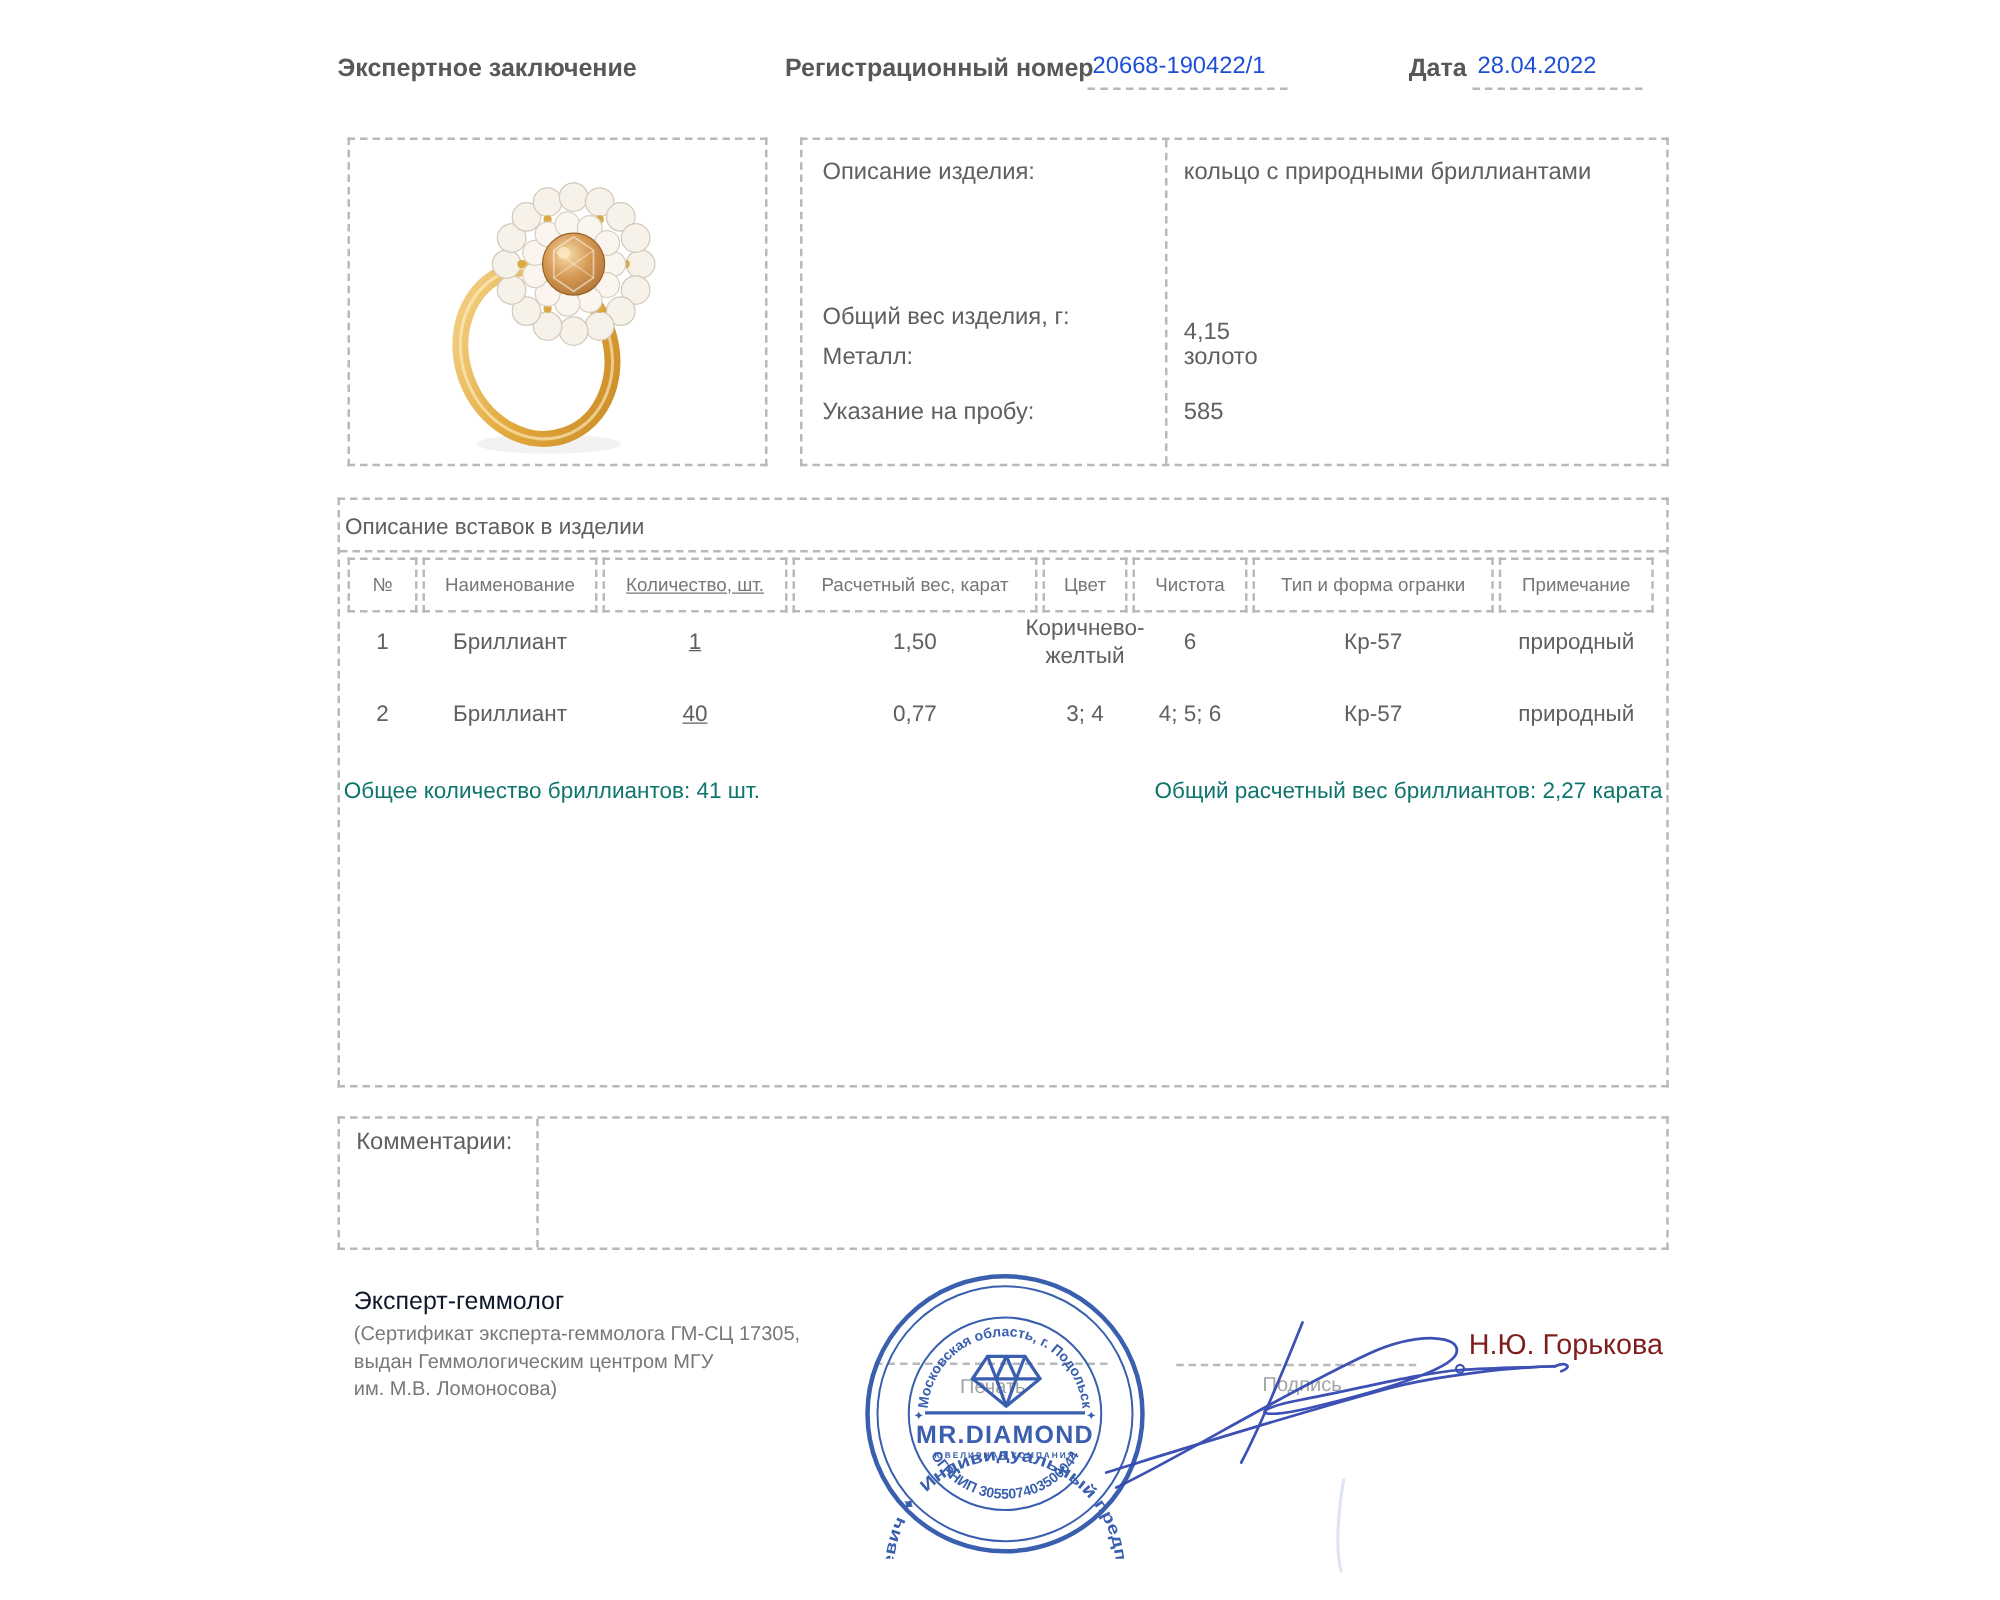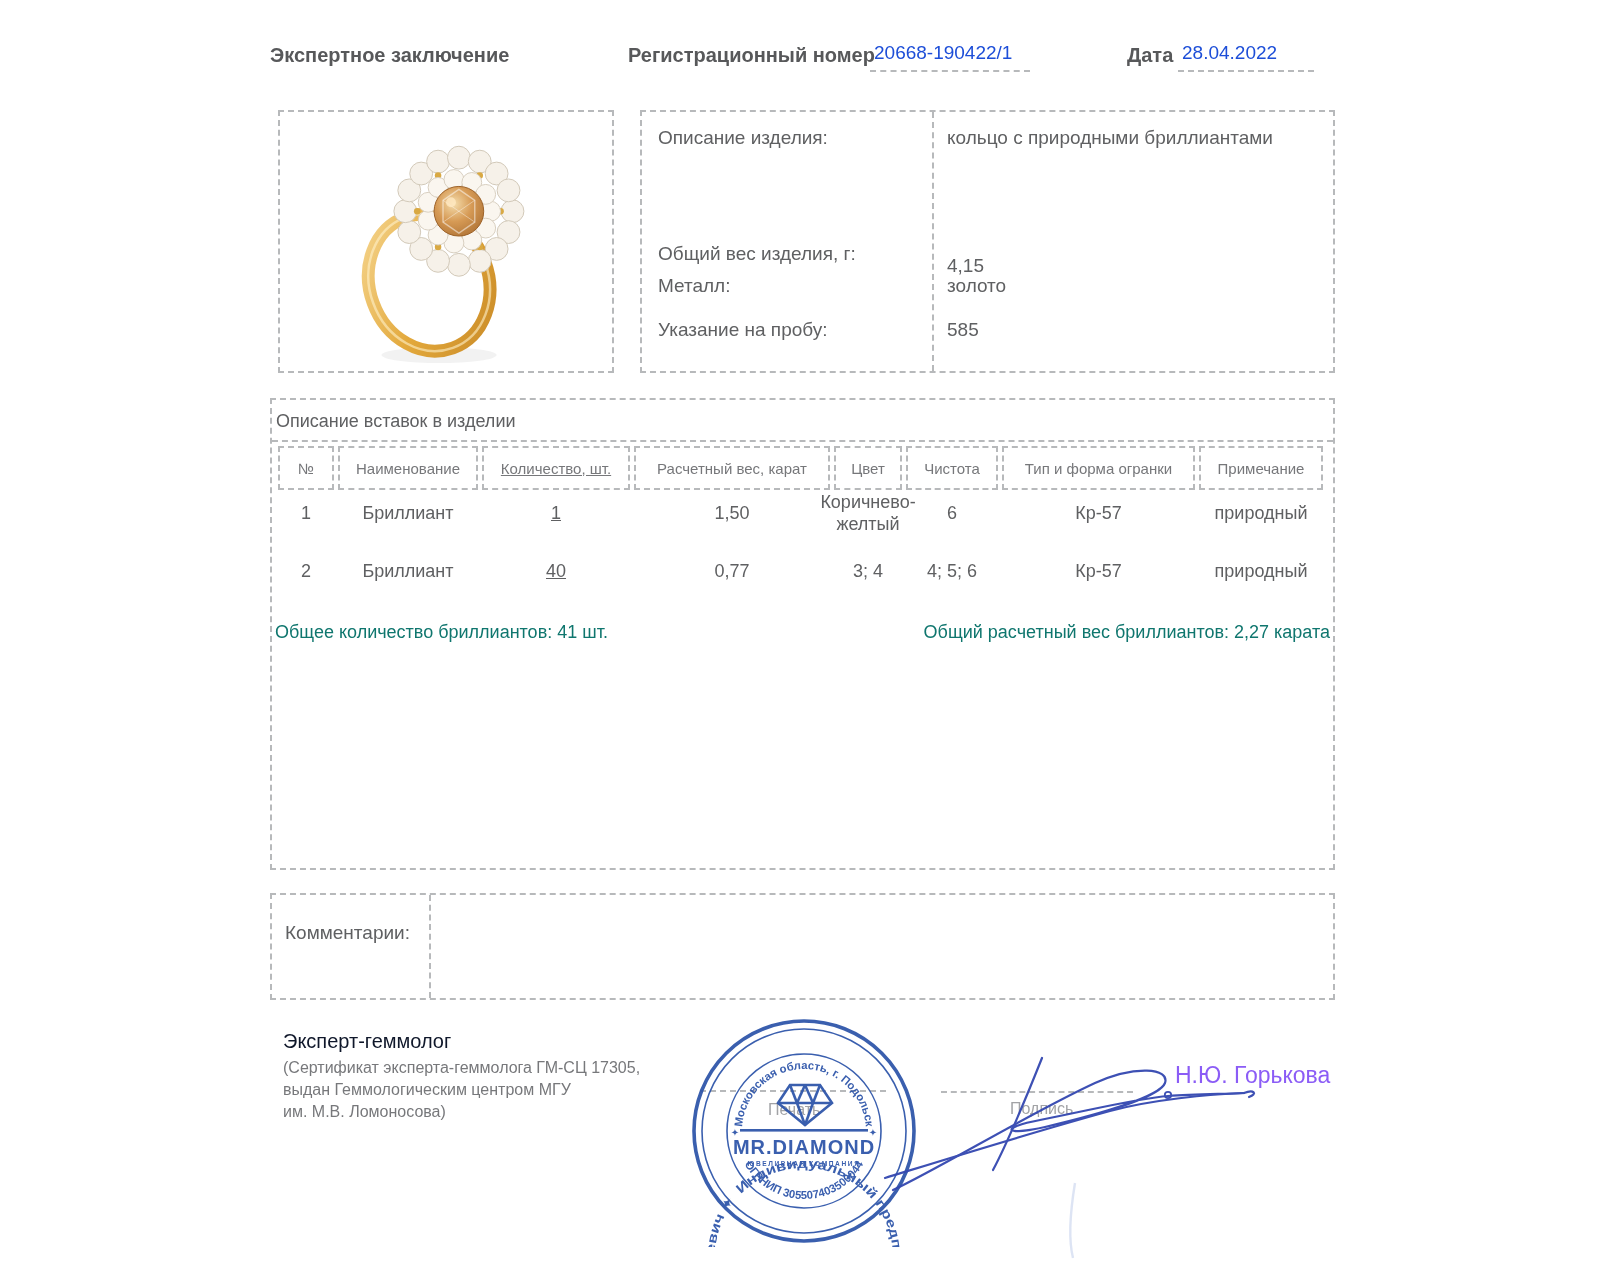--- a/index.html
+++ b/index.html
@@ -39,31 +39,31 @@
   .c4{width:68px;}.c5{width:92px;}.c6{width:193px;}.c7{width:124px;}
   .row1{top:88px;height:50px;}
   .row2{top:148px;height:46px;}
   .tbl-summary{position:absolute;left:3px;right:3px;top:222px;display:flex;
       justify-content:space-between;font-size:18px;color:#0f766e;}
 
   
   .comments-box{left:270px;top:893px;width:1065px;height:107px;}
   .comments-label-cell{position:absolute;left:0;top:0;bottom:0;width:159px;
       border-right:2px dashed #b7b9bb;box-sizing:border-box;}
-  .comments-label{position:absolute;left:13px;top:8px;font-size:19px;margin-top:19px;}
+  .comments-label{position:absolute;left:13px;top:8px;font-size:19px;}
   .comments-value{position:absolute;left:172px;top:8px;right:8px;font-size:18px;}
 
   
   .expert-title{left:283px;top:1030px;font-size:20px;color:#0f172a;}
   .cert-line{left:283px;font-size:16px;color:#77787b;line-height:22px;}
   .seal-line{left:700px;top:1072px;width:186px;height:18px;z-index:1;}
   .seal-label{left:768px;top:1101px;font-size:16px;color:#a2a3a6;z-index:1;}
   .sign-line{left:941px;top:1073px;width:192px;height:18px;z-index:1;}
   .sign-label{left:1010px;top:1100px;font-size:16px;color:#a2a3a6;z-index:1;}
-  .expert-name{left:1175px;top:1062px;font-size:23px;color:#8b5cf6;}
+  .expert-name{left:1175px;top:1062px;font-size:23px;color:#7f1d1d;}
   .stamp-svg{left:688px;top:1015px;z-index:2;opacity:.92;}
   .sign-svg{left:880px;top:1028px;z-index:3;}
   .stamp-text{fill:#2a52a8;}
 </style>
 </head>
 <body>
 
 <div class="page">
 
   <div class="abs bold hdr-title">Экспертное заключение</div>

